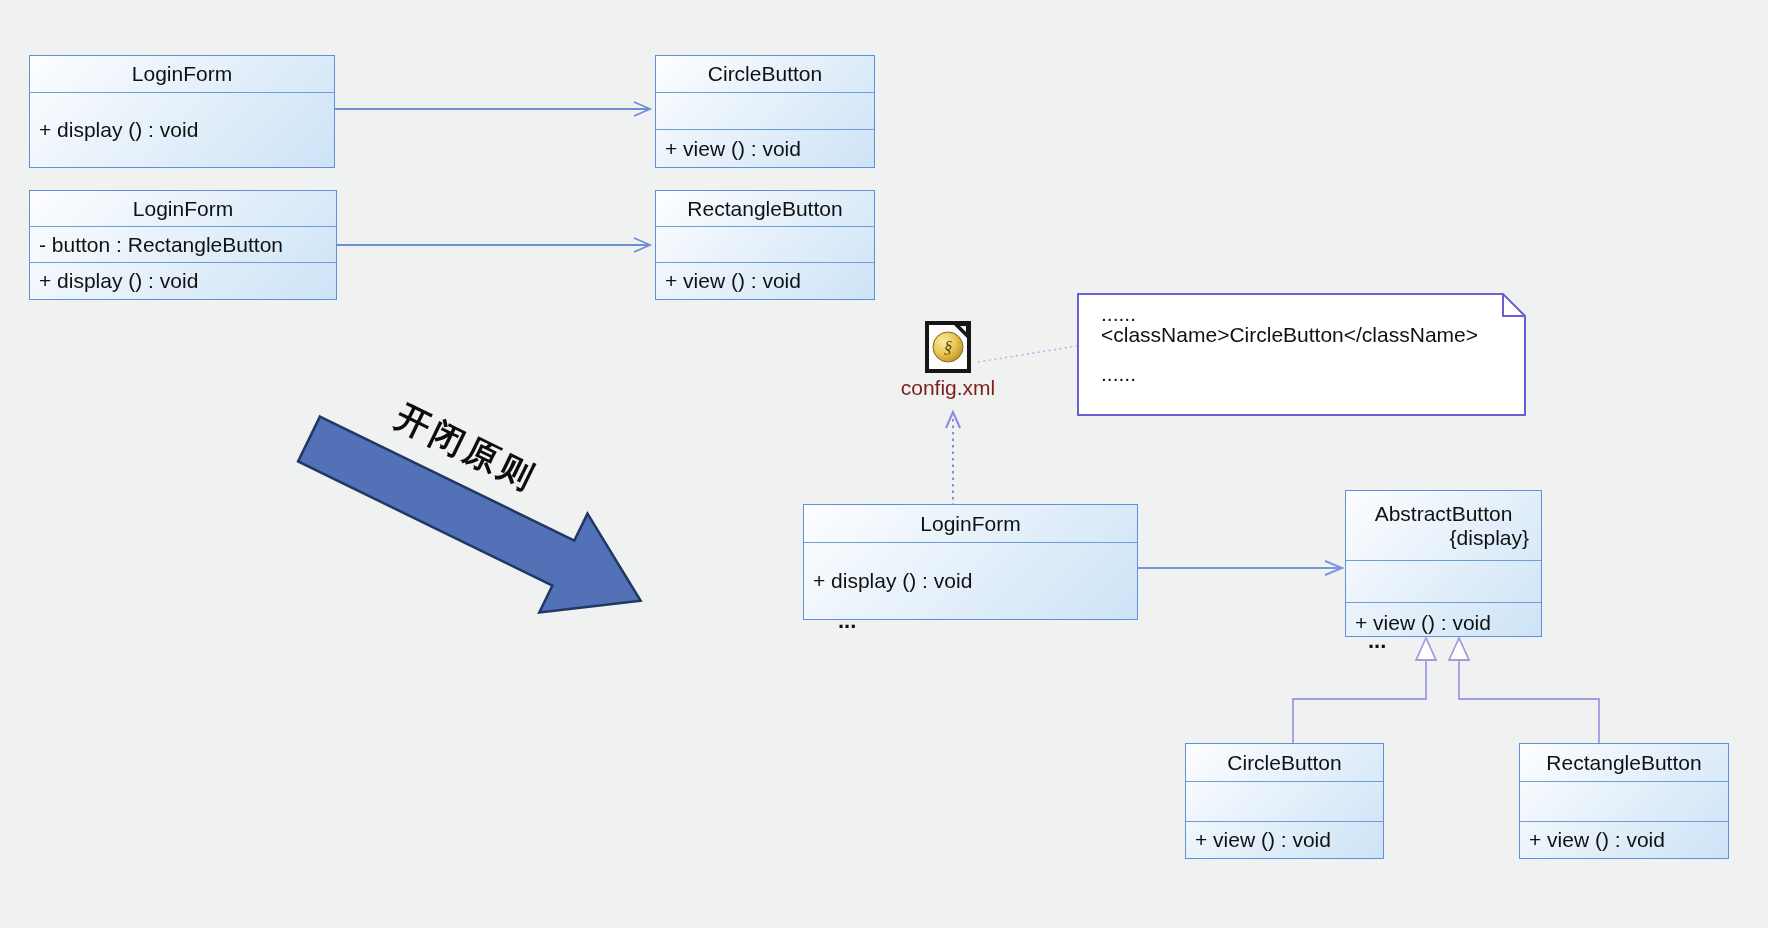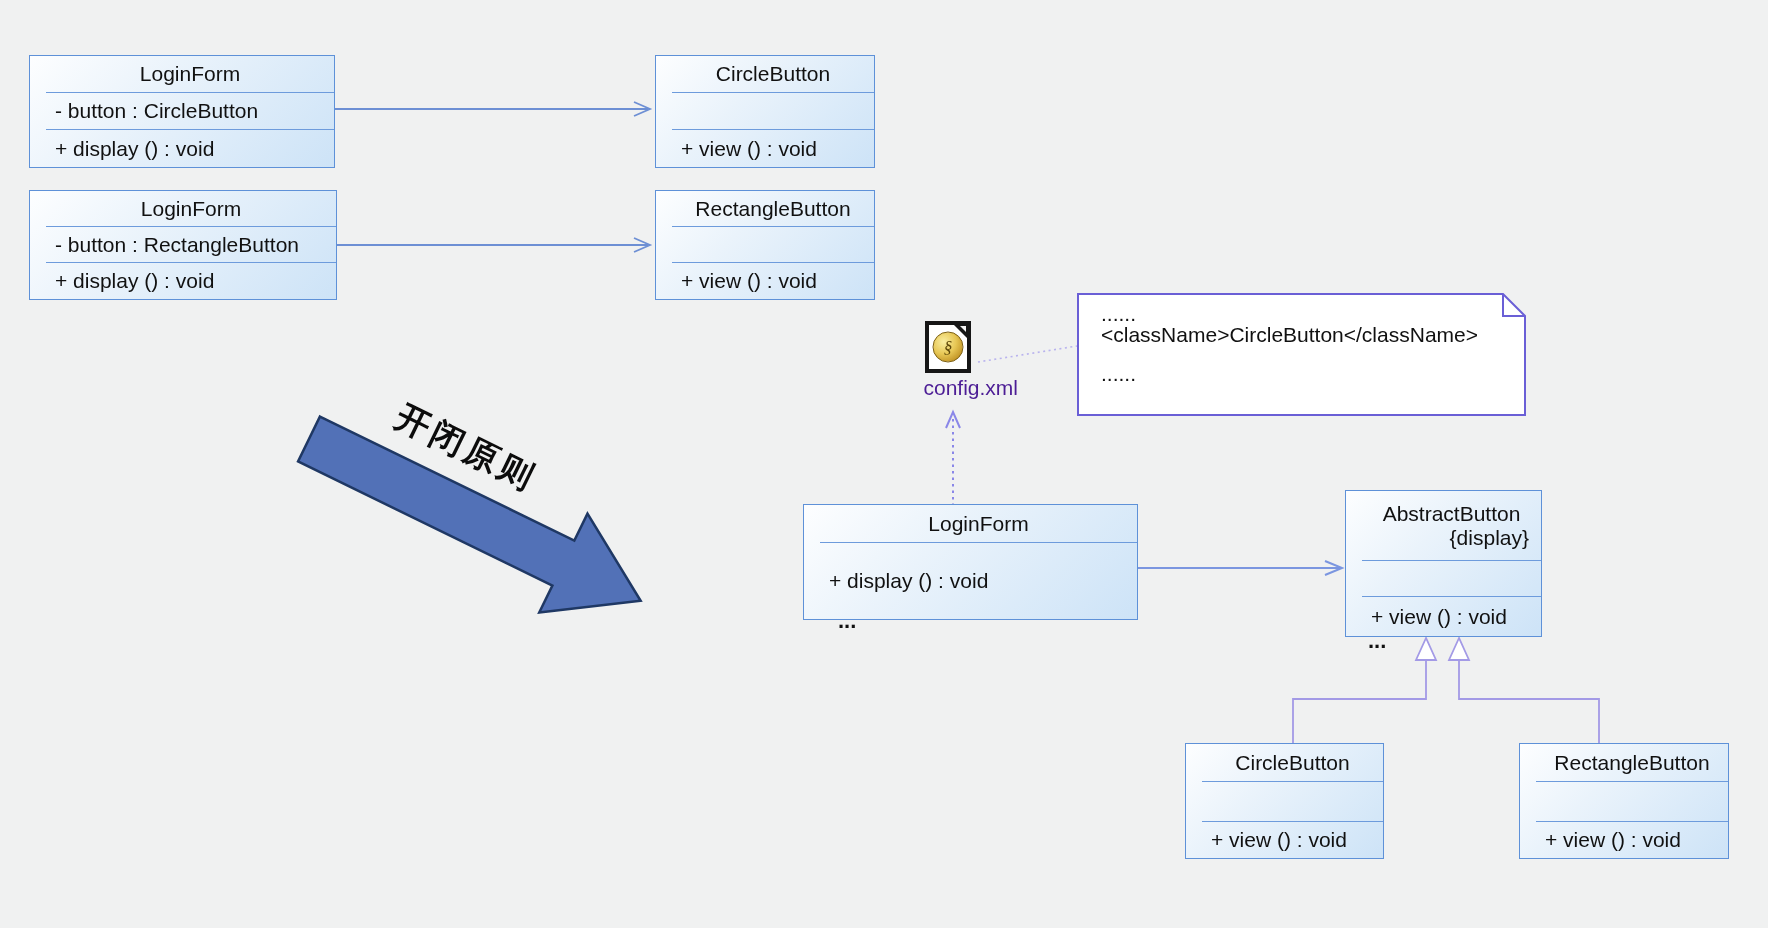--- a/index.html
+++ b/index.html
@@ -14,21 +14,21 @@
   #diagram { position:absolute; inset:0; }
   svg.connectors { position:absolute; left:0; top:0; z-index:1; }
 
   
   .uml-box {
     position:absolute; z-index:2;
     border:1.5px solid #5e91d8;
     background:linear-gradient(135deg,#fdfeff 0%,#eaf3fb 38%,#cde3f7 100%);
     box-sizing:border-box;
     font-size:21px;
-    display:flex; flex-direction:column;padding-left:16px;
+    display:flex; flex-direction:column;
   }
   .uml-title {
     display:flex; align-items:center; justify-content:center;
     border-bottom:1.5px solid #6d9bdc;
     flex:0 0 auto;
   }
   .uml-title-multi {
     display:flex; flex-direction:column; justify-content:center;
     border-bottom:1.5px solid #6d9bdc;
     padding:2px 12px; text-align:right;
@@ -65,22 +65,22 @@
   .artifact-coin {
     position:absolute; left:50%; top:50%; transform:translate(-50%,-50%);
     width:29px; height:29px; border-radius:50%;
     background:radial-gradient(circle at 35% 32%, #f9eda0 0%, #e7c755 45%, #c69a2b 75%, #9c771c 100%);
     border:1px solid #7c5f12;
     display:flex; align-items:center; justify-content:center;
     font-family:"Liberation Serif", serif; font-style:italic;
     font-size:17px; color:#5d4708;
   }
   .artifact-label {
-    position:absolute; width:140px; text-align:right;
-    font-size:21px; color:#4c1d95;
+    position:absolute; width:140px; text-align:center;
+    font-size:21px; color:#7f1d1d;
   }
 
   
   .uml-note { position:absolute; z-index:2; }
   .uml-note-text {
     position:absolute; left:24px; top:10px; right:30px;
     font-size:21px; line-height:1.0; color:#111;
   }
   .uml-note-text .n2 { }
   .uml-note-text .n3 { margin-top:18px; }
@@ -134,21 +134,20 @@
 
     <g transform="translate(309,439) rotate(26)">
       <path d="M0,-25 L283,-25 L283,-55 L369,0 L283,55 L283,25 L0,25 Z" fill="#5271b7" stroke="#1f3864" stroke-width="2.5"></path>
     </g>
   </svg>
 
   <div class="banner-label" style="left:408px; top:394px;">开闭原则</div>
 
   <div class="uml-box" style="left:29px; top:55px; width:306px; height:113px;">
     <div class="uml-title" style="height:36px;">LoginForm</div>
-    <div class="uml-attr" style="height:37px;">- button : CircleButton</div>
     <div class="uml-ops">+ display () : void</div>
   </div>
 
   <div class="uml-box" style="left:655px; top:55px; width:220px; height:113px;">
     <div class="uml-title" style="height:36px;">CircleButton</div>
     <div class="uml-attr" style="height:37px;"></div>
     <div class="uml-ops">+ view () : void</div>
   </div>
 
   <div class="uml-box" style="left:29px; top:190px; width:308px; height:110px;">
@@ -183,21 +182,21 @@
       <div class="n3">......</div>
     </div>
   </div>
 
   <div class="uml-box" style="left:803px; top:504px; width:335px; height:116px;">
     <div class="uml-title" style="height:37px;">LoginForm</div>
     <div class="uml-ops">+ display () : void</div>
   </div>
   <div class="ellipsis-label" style="left:838px; top:608px;">...</div>
 
-  <div class="uml-box" style="left:1345px; top:490px; width:197px; height:147px;">
+  <div class="uml-box" style="left:1345px; top:490px; width:197px; height:147px;gap:6px;">
     <div class="uml-title-multi" style="height:70px;">
       <div class="line1">AbstractButton</div>
       <div class="line2">{display}</div>
     </div>
     <div class="uml-attr" style="height:36px;"></div>
     <div class="uml-ops">+ view () : void</div>
   </div>
   <div class="ellipsis-label" style="left:1368px; top:628px;">...</div>
 
   <div class="uml-box" style="left:1185px; top:743px; width:199px; height:116px;">

